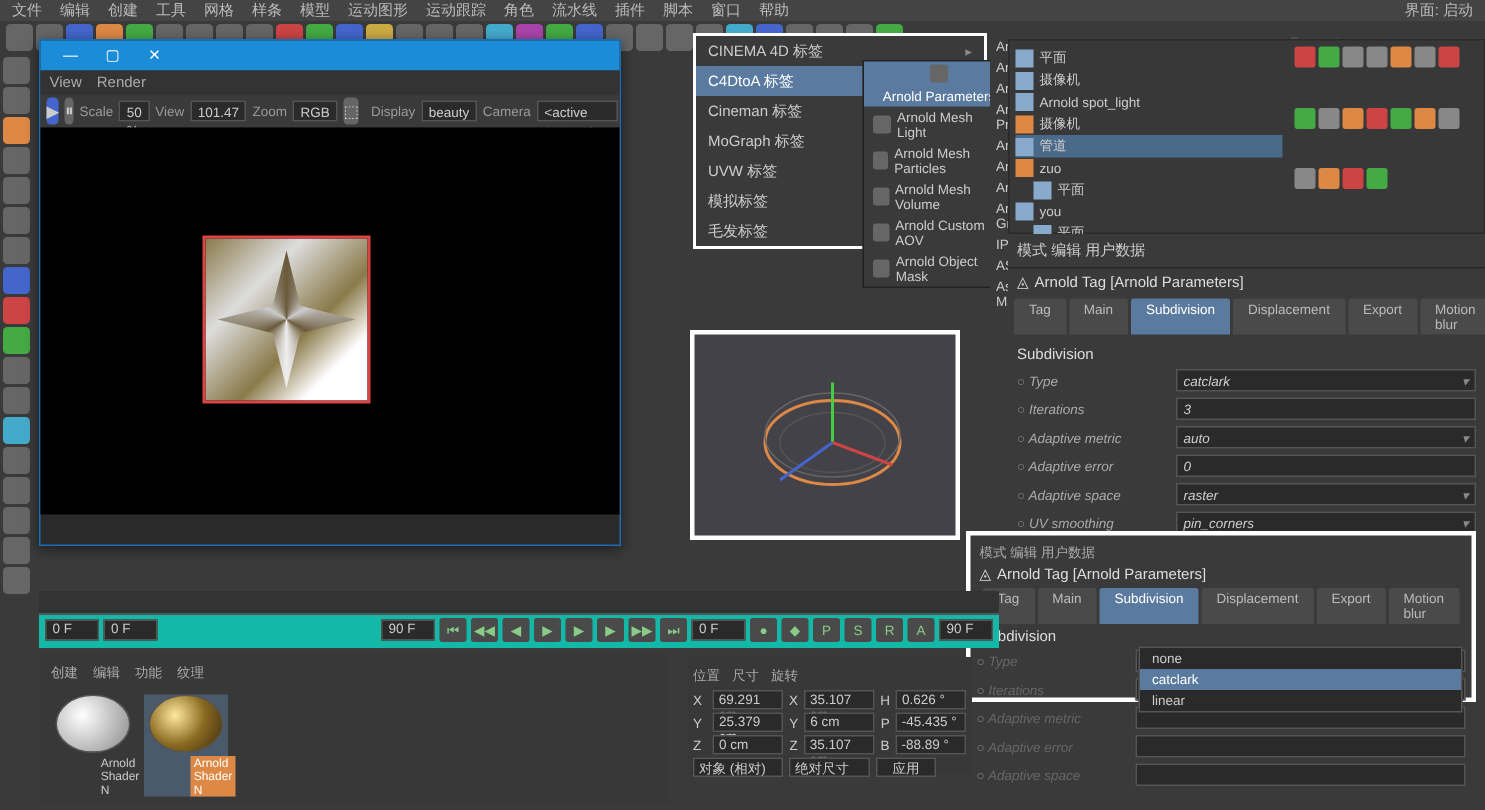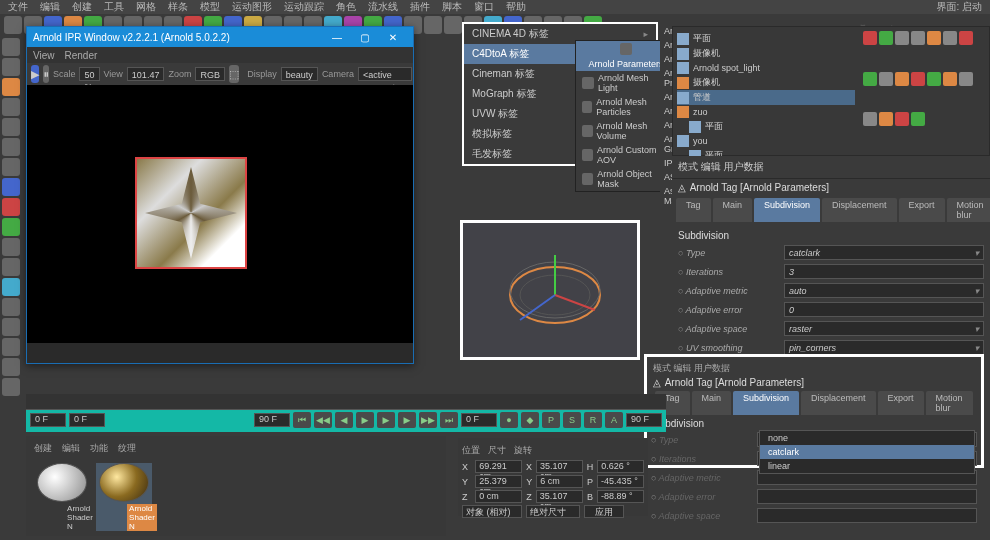--- a/index.html
+++ b/index.html
@@ -154,21 +154,20 @@
     <div class="icon-btn ic-c"></div>
     <div class="icon-btn ic-gray"></div>
     <div class="icon-btn ic-gray"></div>
     <div class="icon-btn ic-gray"></div>
     <div class="icon-btn ic-gray"></div>
     <div class="icon-btn ic-gray"></div>
   </div>
 
 <div class="ipr-window">
   <div class="ipr-title">
-    <span class="ipr-title-txt">Arnold IPR Window v2.2.2.1 (Arnold 5.0.2.2)</span>
     <span class="ipr-ctrl">—</span>
     <span class="ipr-ctrl">▢</span>
     <span class="ipr-ctrl">✕</span>
   </div>
   <div class="ipr-menu">
     <span>View</span>
     <span>Render</span>
   </div>
   <div class="ipr-tools">
     <span class="icon-btn ic-b">▶</span>

